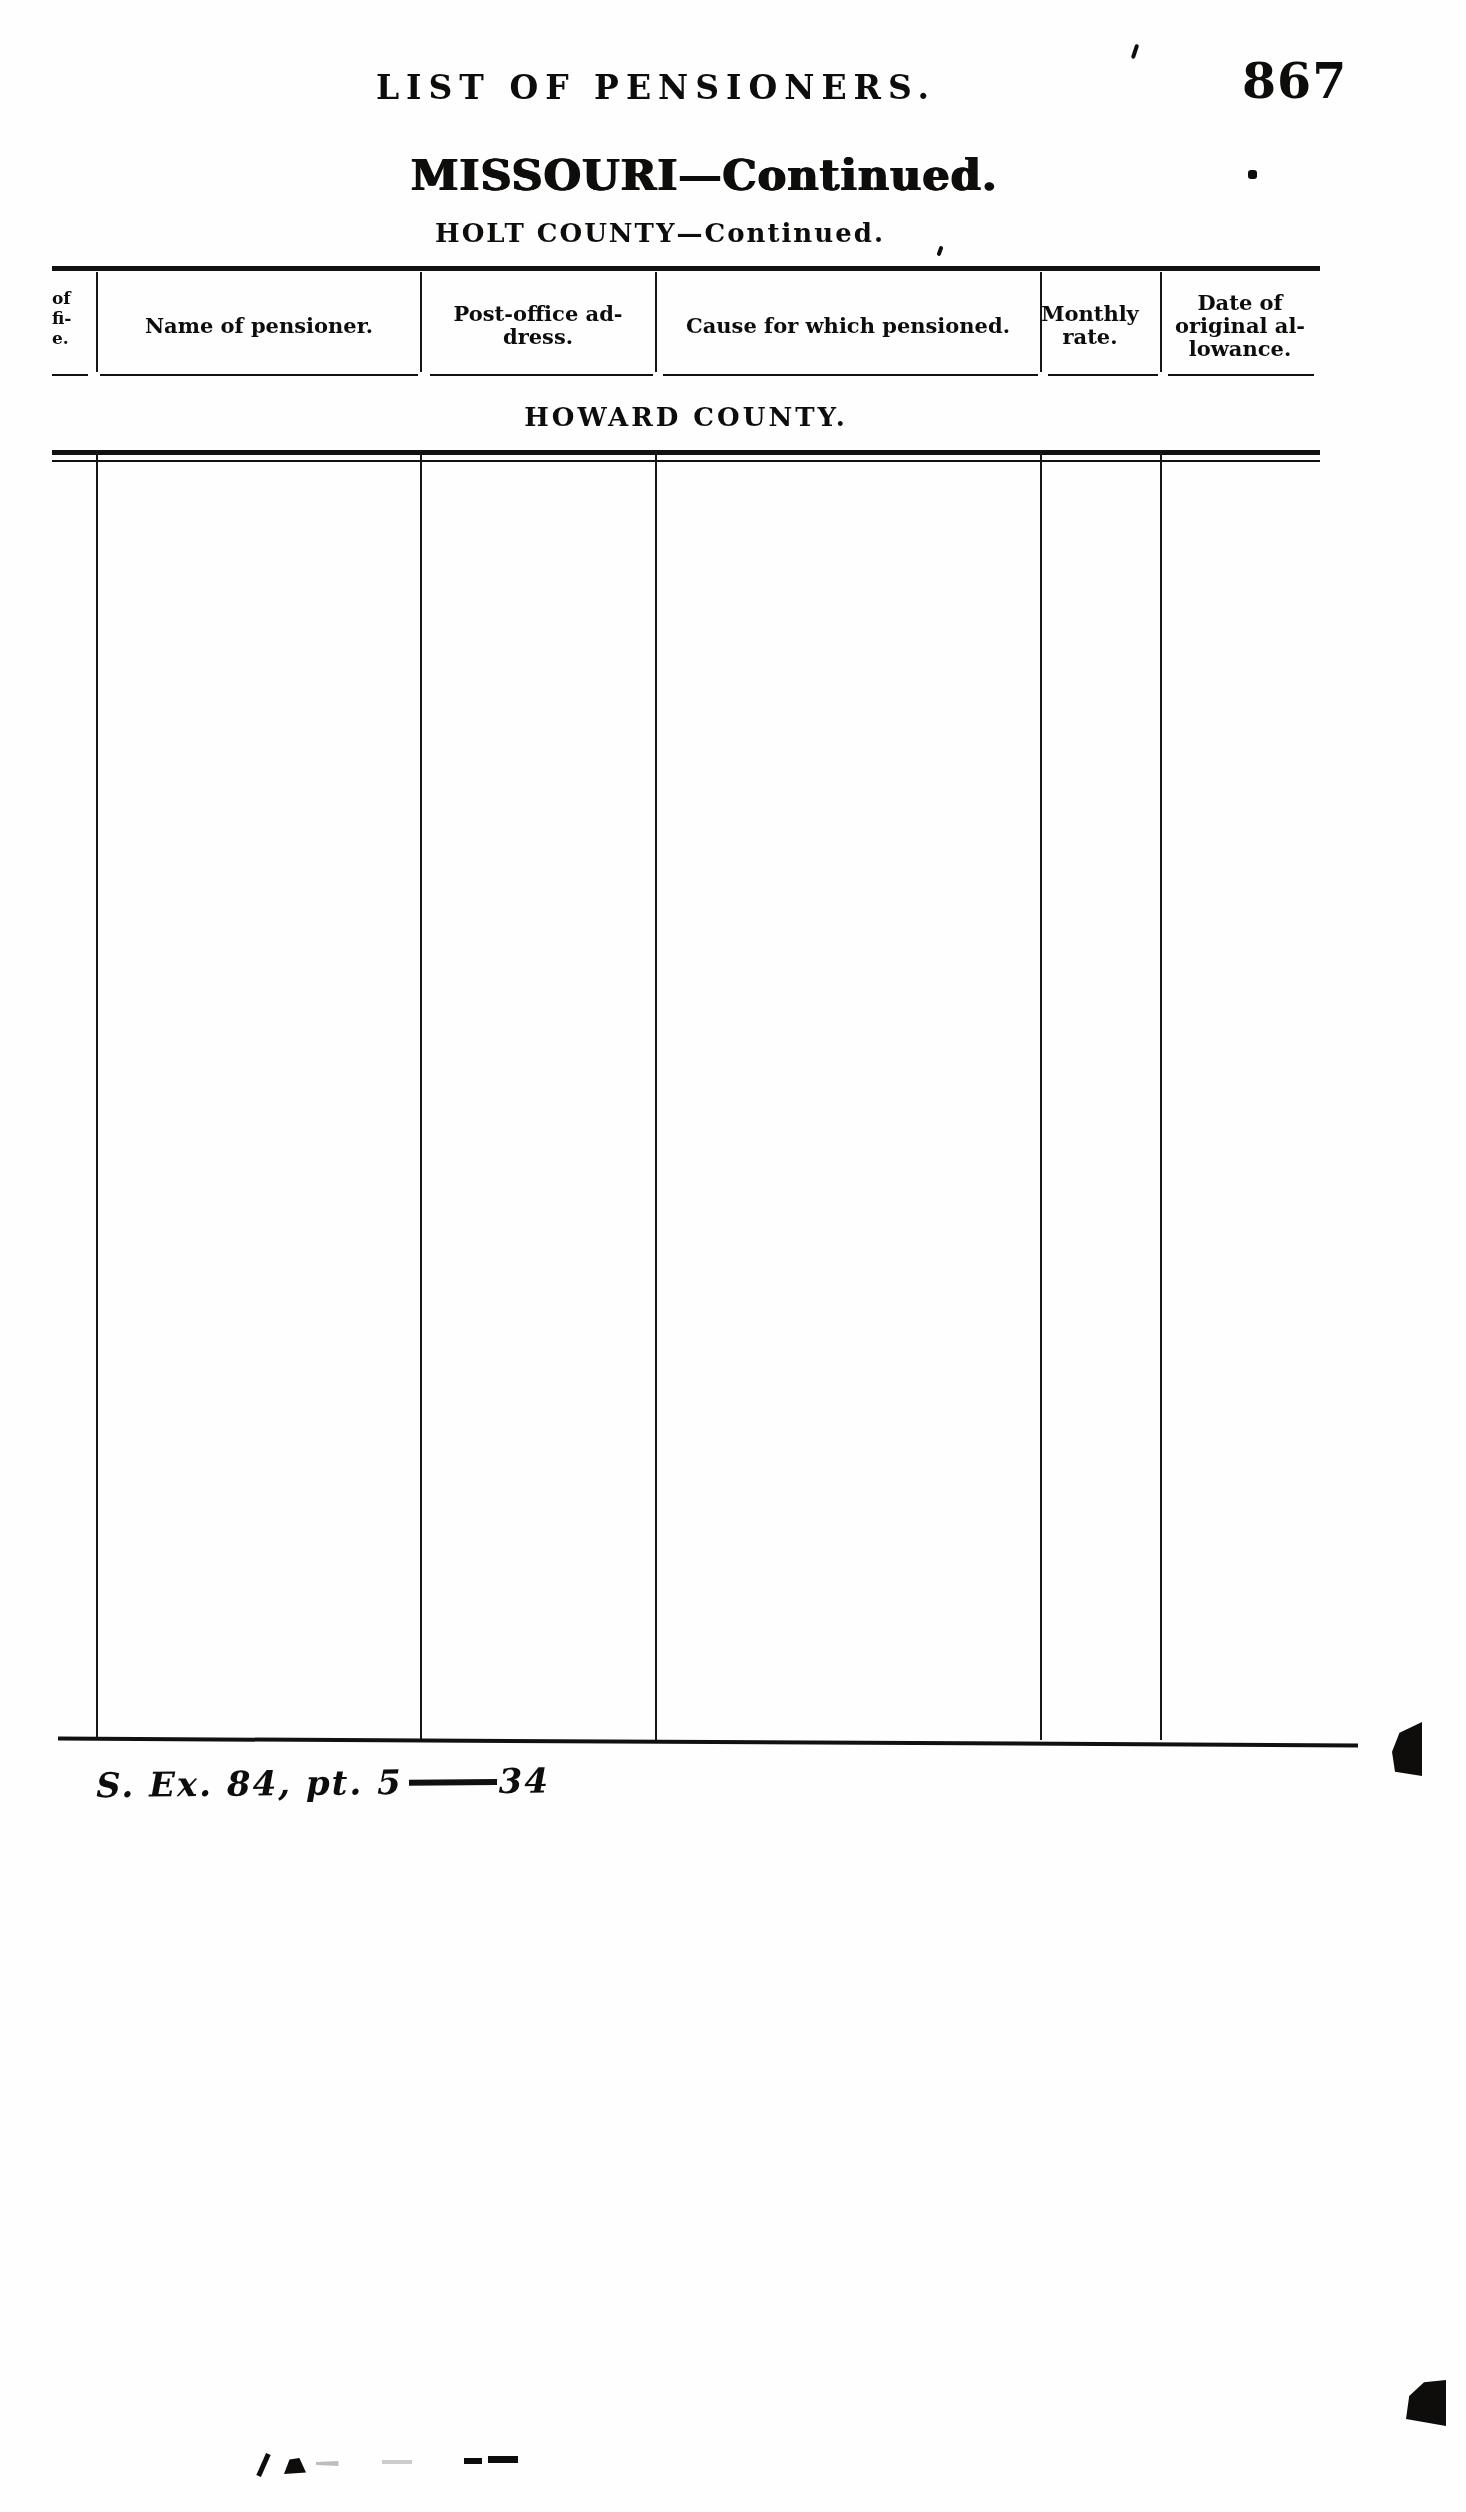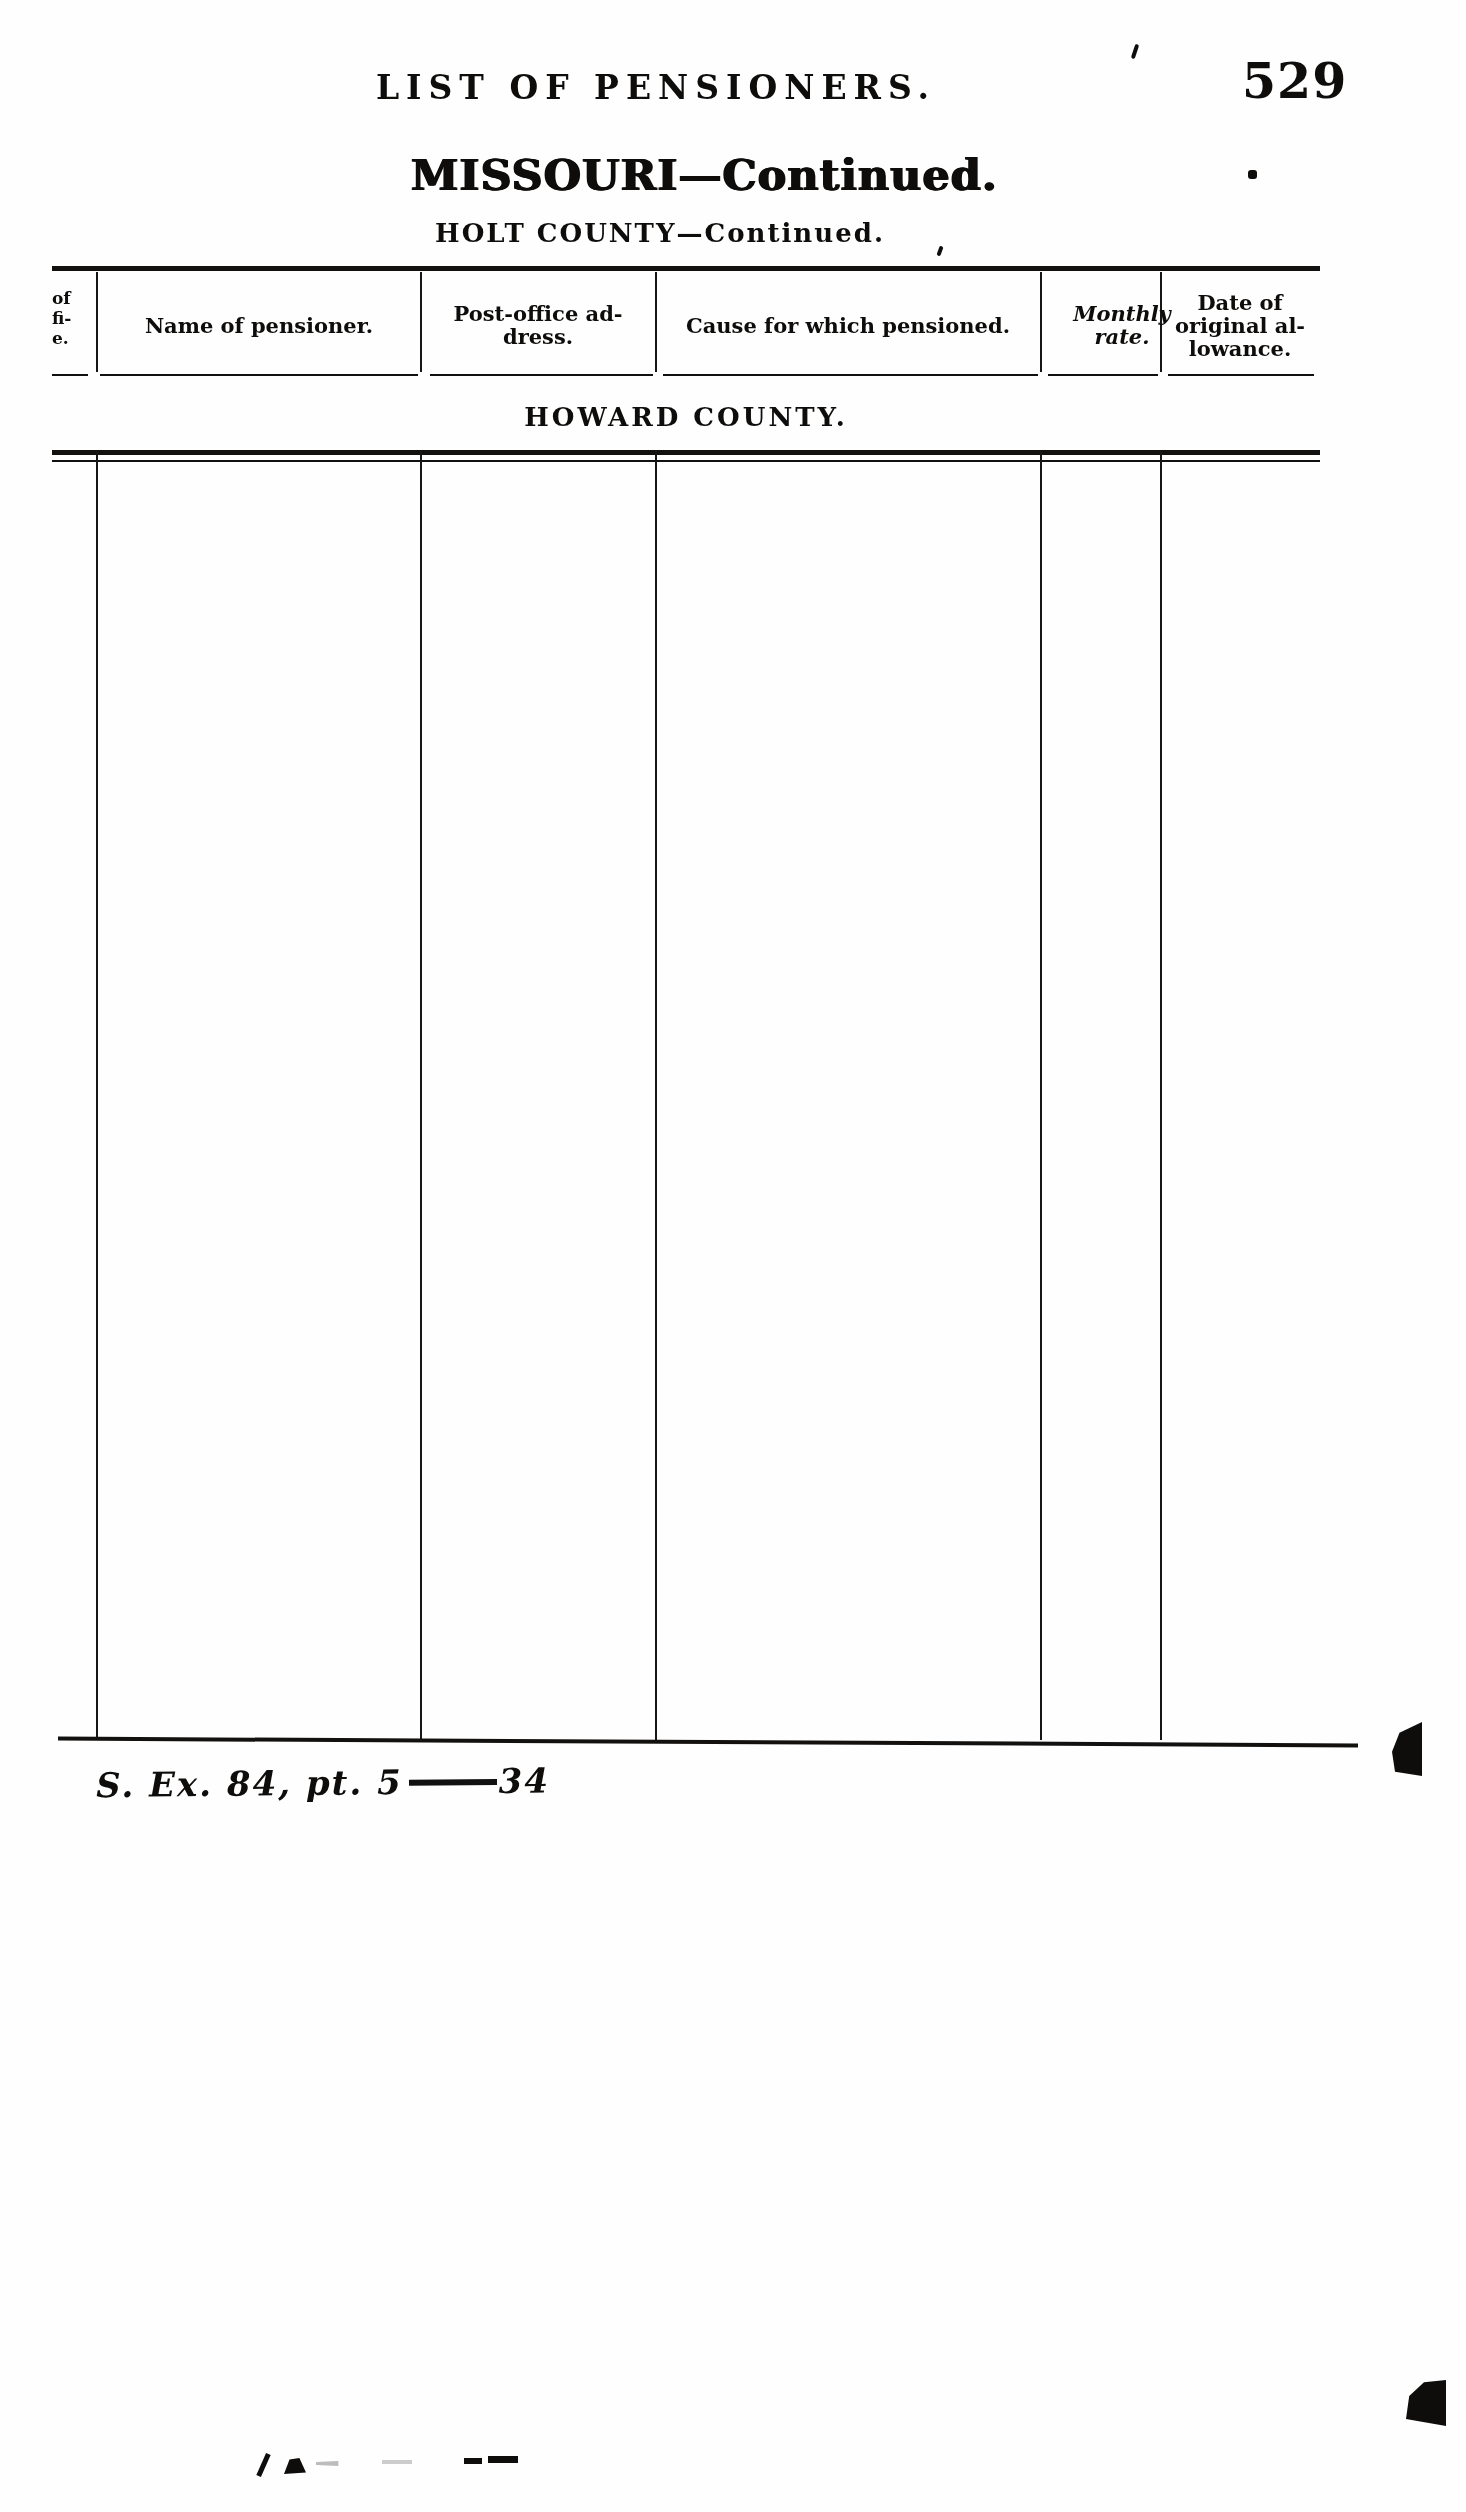--- a/index.html
+++ b/index.html
@@ -44,21 +44,21 @@
 
   
   .hcell { position:absolute; top:278px; height:94px; display:flex; align-items:center;
     justify-content:center; text-align:center; font-size:21px; font-weight:700;
     white-space:pre-line; line-height:23px; }
   .hc-cert  { left:52px;  width:40px; justify-content:flex-start; text-align:left;
               font-size:17px; line-height:20px; align-items:flex-start; padding-top:10px; }
   .hc-name  { left:100px; width:318px; }
   .hc-po    { left:424px; width:228px; }
   .hc-cause { left:658px; width:380px; }
-  .hc-rate  { left:1064px; width:116px;font-style:italic; }
+  .hc-rate  { left:1032px; width:116px; }
   .hc-date  { left:1162px; width:156px; }
 
   
   table.roll { position:absolute; left:52px; top:464px; width:1268px;
     border-collapse:collapse; table-layout:fixed; }
 
   
   .footer-line { position:absolute; top:1762px; left:96px; width:600px;
     font-size:34px; font-weight:700; font-style:italic; letter-spacing:2px;
     transform:rotate(-0.6deg); }
@@ -82,21 +82,21 @@
   .pencil-faint2 { left:382px; top:2460px; width:30px; height:4px; background:#c7c7c7; }
   .pencil-dash1 { left:464px; top:2458px; width:18px; height:6px; }
   .pencil-dash2 { left:488px; top:2456px; width:30px; height:7px; }
 </style>
 </head>
 <body>
 
 <div class="page">
 
   <div class="running-title">LIST OF PENSIONERS.</div>
-  <div class="page-number">529</div>
+  <div class="page-number">867</div>
   <div class="state-heading">MISSOURI—Continued.</div>
   <div class="county-heading">HOLT COUNTY—Continued.</div>
 
   <div class="hrule hdr-top"></div>
   <div class="vrule hdr-v vx1"></div>
   <div class="vrule hdr-v vx2"></div>
   <div class="vrule hdr-v vx3"></div>
   <div class="vrule hdr-v vx4"></div>
   <div class="vrule hdr-v vx5"></div>
   <div class="hrule useg c1"></div>

